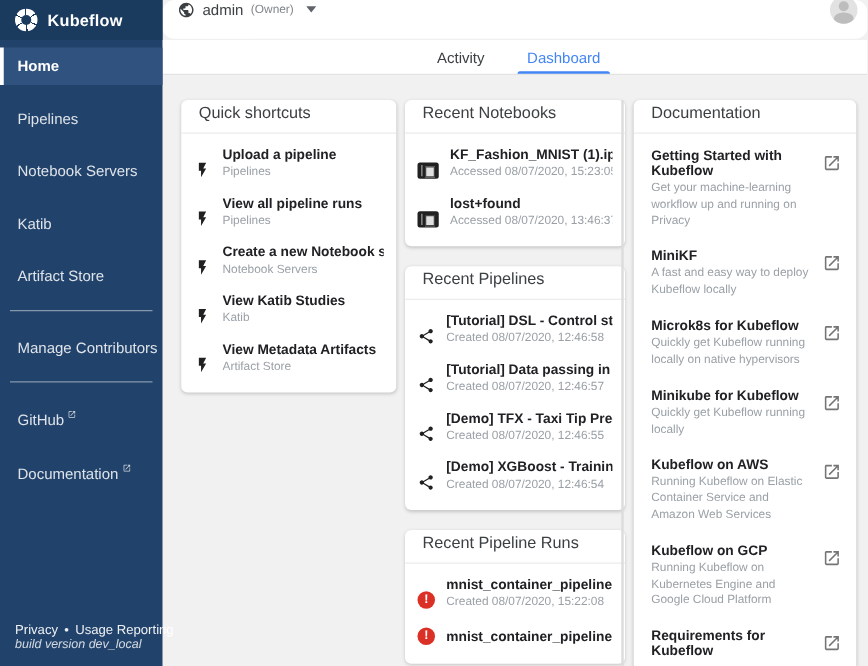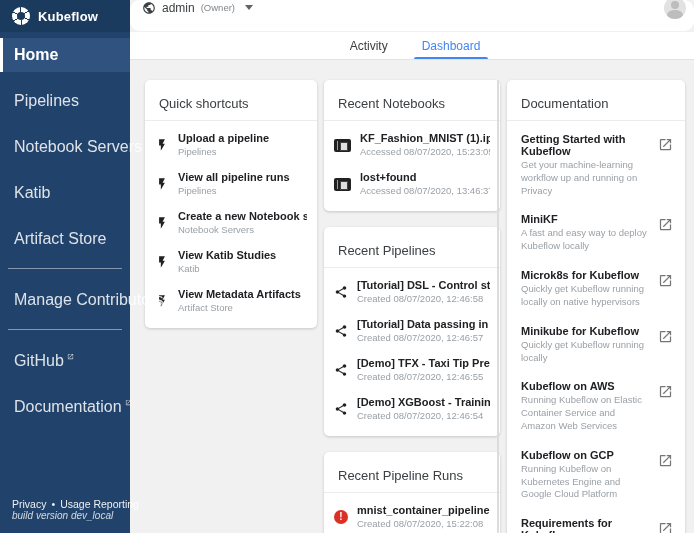--- a/index.html
+++ b/index.html
@@ -8,21 +8,21 @@
   .app { position:absolute; inset:0; width:694px; height:533px; overflow:hidden; }
 
   
   .sidebar { position:absolute; left:0; top:0; bottom:0; width:130px; background:#21426a; color:#fff; z-index:5; display:flex; flex-direction:column; }
   .logo-bar { height:32px; background:#1a3a5e; display:flex; align-items:center; padding:0 12px; gap:8px; flex:0 0 auto; }
   .kf-logo { width:18px; height:18px; border-radius:50%; position:relative; flex:0 0 auto;
     background:conic-gradient(#fff 0 52deg,#1a3a5e 52deg 60deg,#fff 60deg 112deg,#1a3a5e 112deg 120deg,#fff 120deg 172deg,#1a3a5e 172deg 180deg,#fff 180deg 232deg,#1a3a5e 232deg 240deg,#fff 240deg 292deg,#1a3a5e 292deg 300deg,#fff 300deg 352deg,#1a3a5e 352deg 360deg); }
   .kf-logo::after { content:""; position:absolute; left:5px; top:5px; width:8px; height:8px; border-radius:50%; background:#1a3a5e; }
   .brand { font-size:13px; font-weight:700; letter-spacing:.2px; color:#fff; }
   .nav { padding-top:6px; flex:1 1 auto; }
-  .nav-item { position:relative; padding:8px 14px; font-size:16px; color:rgba(255,255,255,.85); cursor:pointer; margin-bottom:12px; white-space:nowrap; }
+  .nav-item { position:relative; padding:8px 14px; font-size:12px; color:rgba(255,255,255,.85); cursor:pointer; margin-bottom:12px; white-space:nowrap; }
   .nav-item.active { background:#30527e; color:#fff; font-weight:700; border-left:3px solid #fff; padding-left:11px; margin-bottom:12px; }
   .nav-divider { height:1px; background:rgba(255,255,255,.45); margin:2px 8px 14px 8px; }
   .ext-sup { display:inline-block; vertical-align:super; margin-left:3px; line-height:0; }
   .ext-sup svg { width:7px; height:7px; fill:rgba(255,255,255,.8); }
   .sidebar-footer { flex:0 0 auto; padding:8px 12px 12px 12px; font-size:10.5px; color:rgba(255,255,255,.92); }
   .footer-links { display:flex; align-items:flex-end; gap:5px; white-space:nowrap; }
   .footer-links .lnk { cursor:pointer; }
   .build-line { font-style:italic; font-size:10px; margin-top:0; color:rgba(255,255,255,.8); }
 
   
@@ -45,24 +45,24 @@
 
   
   .main { position:absolute; left:130px; right:0; top:60px; bottom:0; background:#f1f1f1; padding:20px 10px 0 15px; overflow:hidden; }
   .cols { display:flex; gap:7px; align-items:flex-start; }
   .col1 { width:172px; flex:0 0 auto; }
   .col2 { width:176px; flex:0 0 auto; }
   .col3 { width:178px; flex:0 0 auto; }
   .scroll-track { position:absolute; left:367px; top:20px; bottom:0; width:2px; background:#dcdcdc; border-radius:1px; }
 
   .card { background:#fff; border-radius:5px; box-shadow:0 1px 3px rgba(0,0,0,.18); margin-bottom:16px; overflow:hidden; }
-  .card-header { padding:16px 14px 9px 14px; font-size:13px; color:#3c4043; border-bottom:1px solid #ececec; }
+  .card-header { padding:2px 14px 9px 14px; font-size:13px; color:#3c4043; border-bottom:1px solid #ececec; }
   .card-body { padding:4px 0 8px 0; }
 
-  .row { display:flex; gap:9px; padding:7px 10px 7px 10px; cursor:pointer; align-items:center; }
+  .row { display:flex; gap:9px; padding:7px 10px 7px 10px; cursor:pointer; align-items:flex-end; }
   .row .ic { flex:0 0 auto; margin-top:1px; }
   .row-text { min-width:0; }
   .row-title { font-size:11px; font-weight:700; color:#202124; white-space:nowrap; overflow:hidden; }
   .row-meta { font-size:9.5px; color:#9aa0a6; margin-top:2px; white-space:nowrap; overflow:hidden; }
 
   .bolt svg { width:14px; height:14px; fill:#212121; display:block; }
   .nb-icon { width:17px; height:13px; background:#212121; border-radius:2px; position:relative; }
   .nb-icon::before { content:""; position:absolute; left:3px; top:2px; bottom:2px; width:1px; background:#9e9e9e; }
   .nb-icon::after { content:""; position:absolute; right:3px; top:3px; width:6px; height:7px; background:#e0e0e0; border:1px solid #424242; }
   .pipe svg { width:14px; height:14px; fill:#212121; display:block; }

